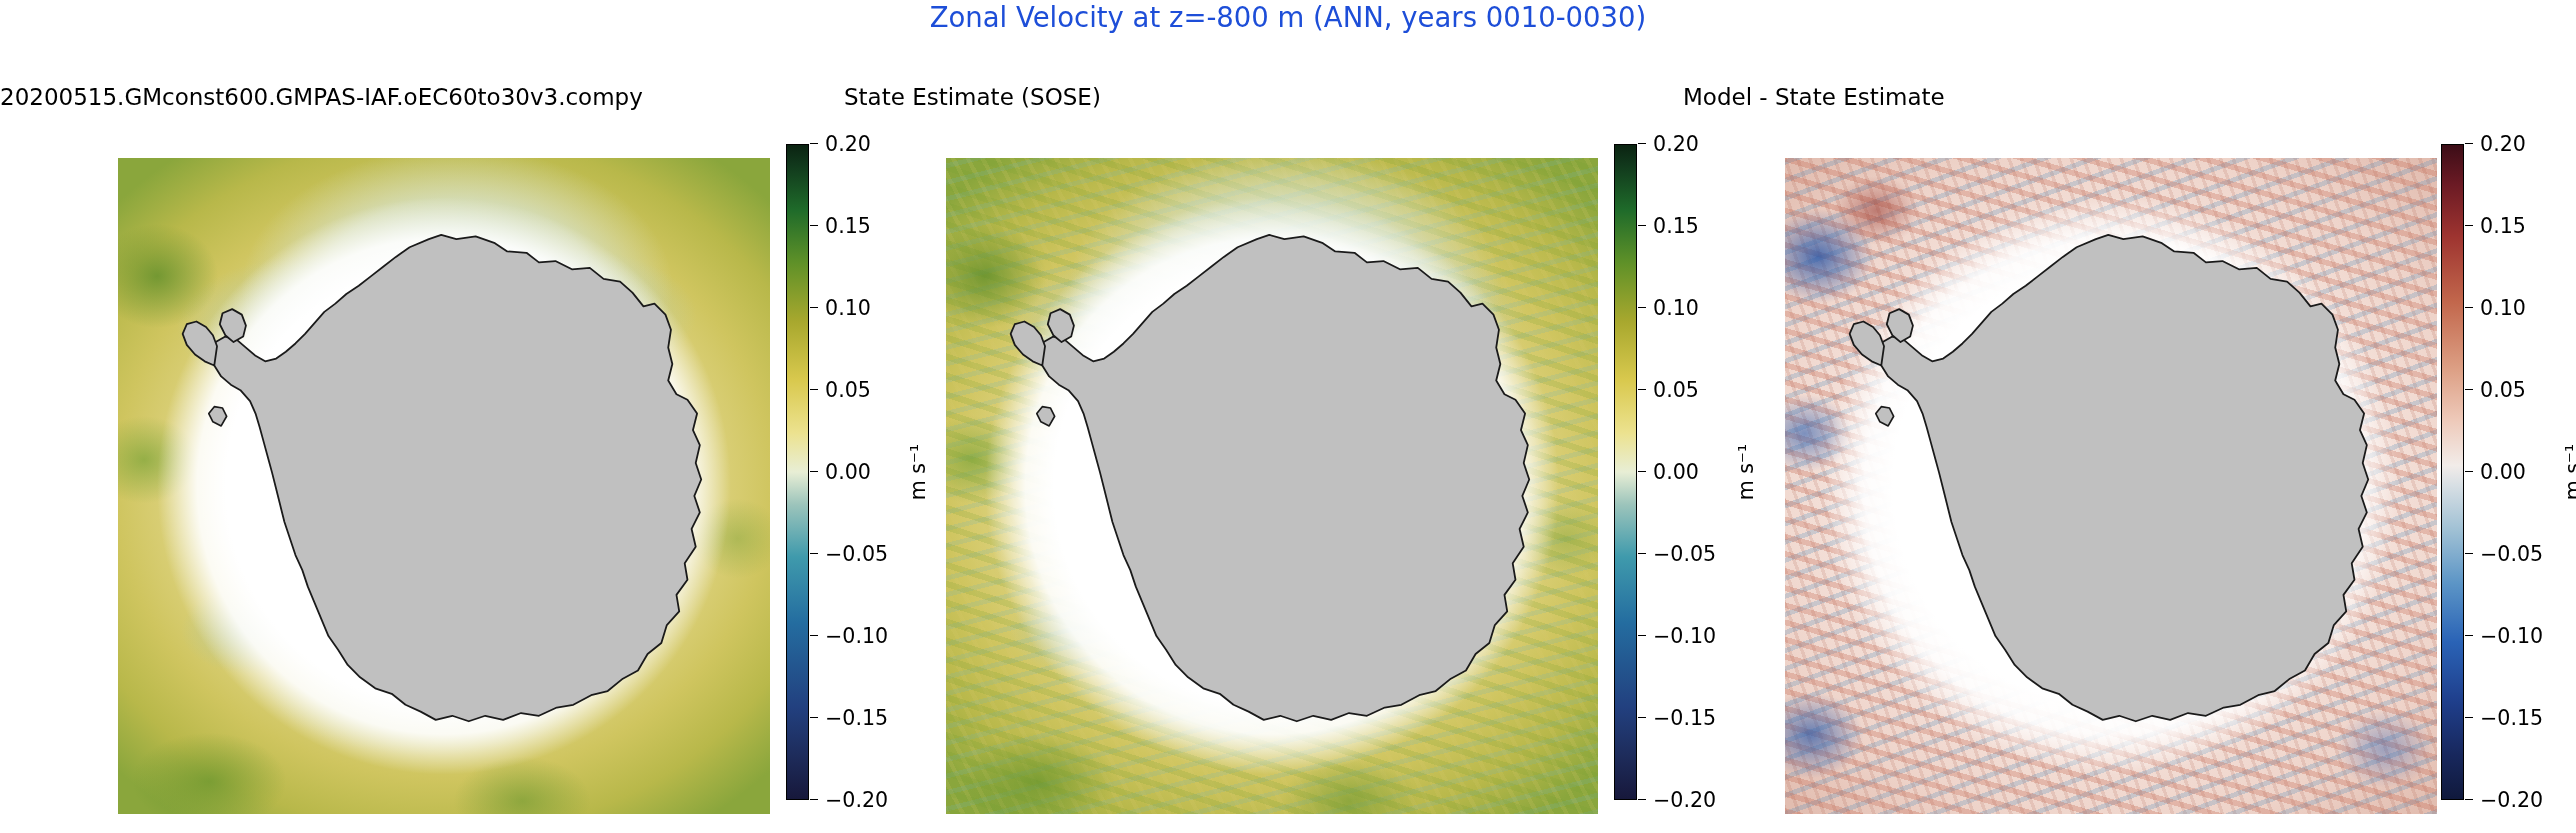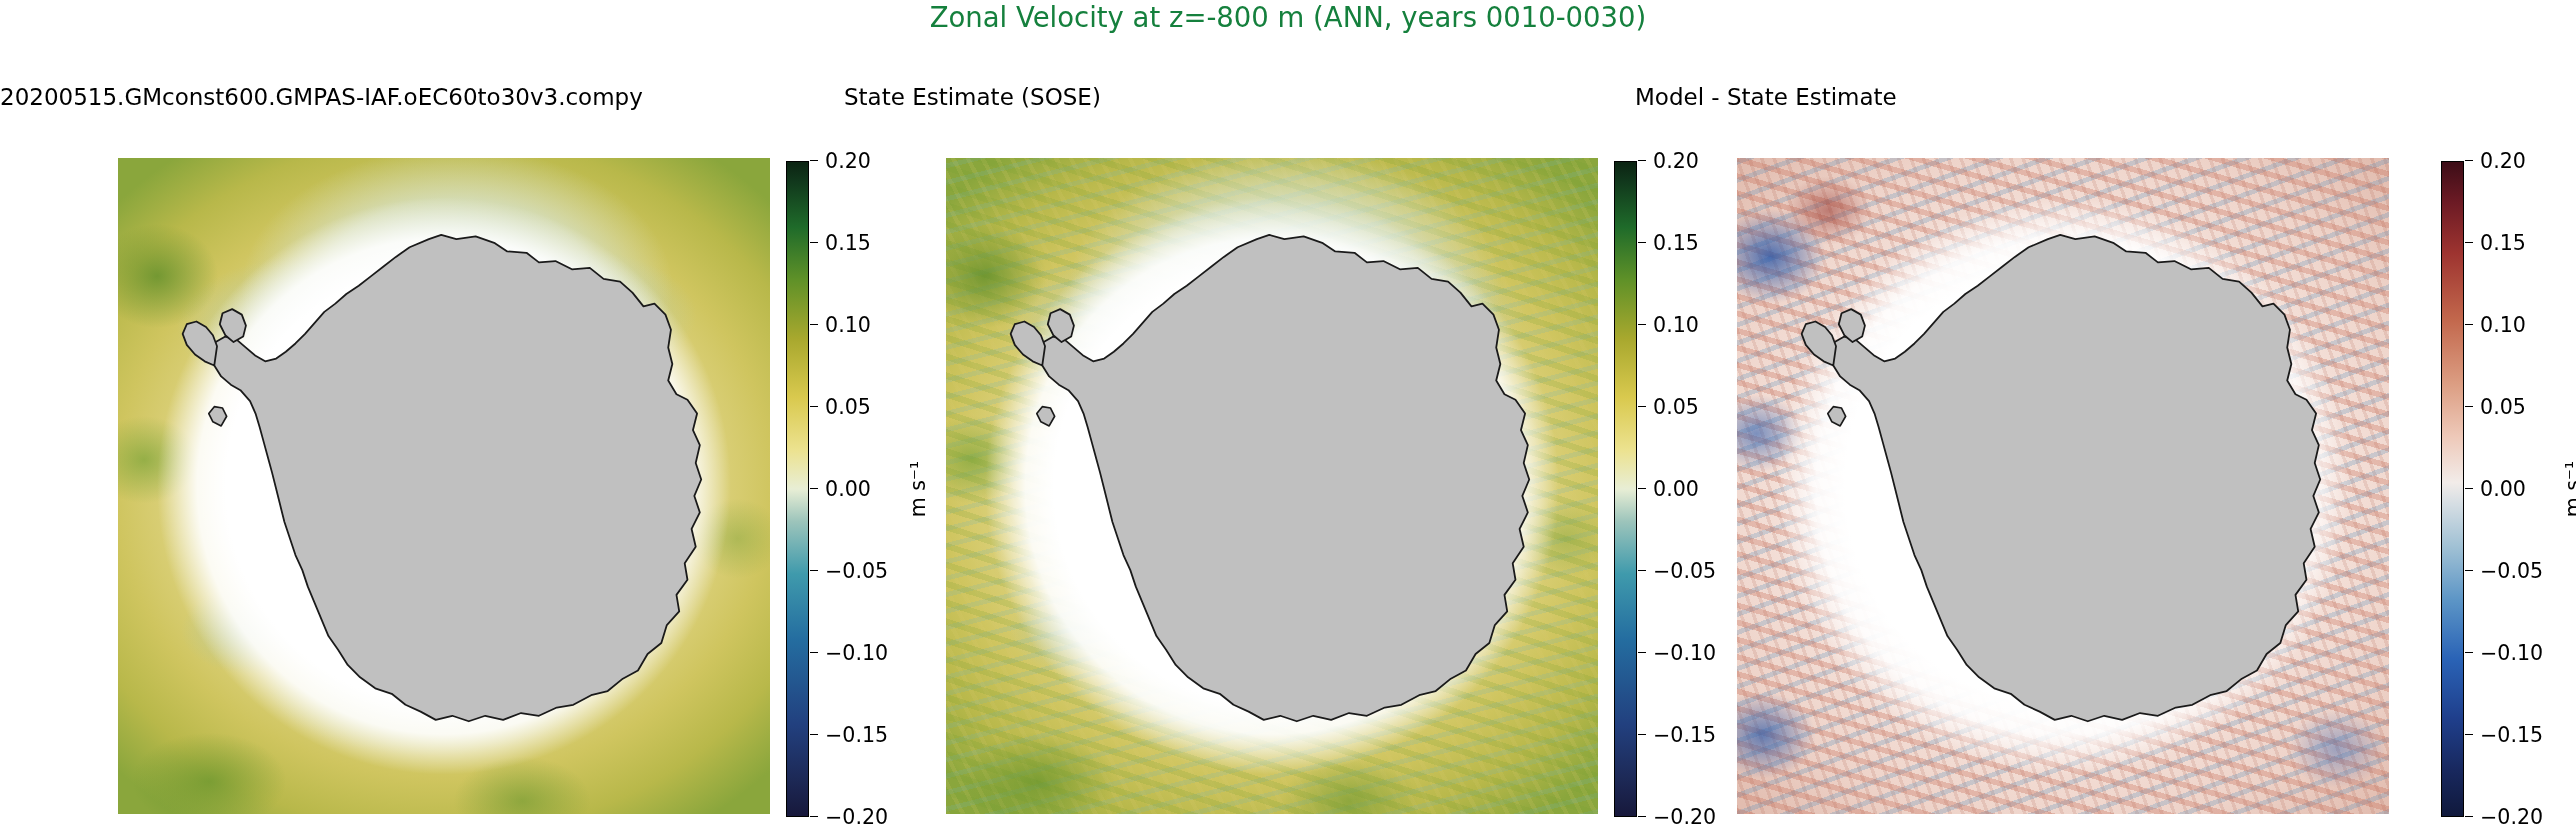--- a/index.html
+++ b/index.html
@@ -1,21 +1,21 @@
 <!DOCTYPE html>
 <html style="font-size:11px"><head>
 <meta charset="utf-8">
 <style>
   html,body{margin:0;padding:0;background:#ffffff;}
   body{width:2576px;height:833px;font-family:"DejaVu Sans","Liberation Sans",sans-serif;overflow:hidden;}
   .figure{position:relative;width:2576px;height:833px;background:#fff;}
 
   .suptitle{
     position:absolute;top:1.4px;left:0;width:2576px;text-align:center;
-    font-size:27.5px;color:#15803d;letter-spacing:0px;
+    font-size:27.5px;color:#1d4ed8;letter-spacing:0px;
   }
 
   .panel{position:absolute;top:158px;width:652px;height:656px;}
   .panel-title{
     position:absolute;top:-74px;left:-118px;width:888px;text-align:left;
     font-size:23px;color:#000;white-space:nowrap;
   }
   .panel.p2 .panel-title,.panel.p3 .panel-title{left:-102px;width:855px;}
 
   .map{
@@ -74,21 +74,21 @@
   
   .shelf{
     position:absolute;inset:0;
     background:radial-gradient(ellipse 44% 44% at 50% 50%, #ffffff 0%, #ffffff 76%, rgba(255,255,255,.9) 86%, rgba(255,255,255,0) 100%);
   }
 
   .continent{position:absolute;inset:0;}
   .continent svg{width:100%;height:100%;display:block;}
 
   
-  .cbar{position:absolute;top:161px;width:23px;height:656px;border:1.4px solid #000;box-sizing:border-box;}
+  .cbar{position:absolute;top:144px;width:23px;height:656px;border:1.4px solid #000;box-sizing:border-box;}
   .cbar-grad{position:absolute;inset:0;}
   .grad-delta{
     background:linear-gradient(to top,
       #17183b 0%, #1d2a58 6%, #22407f 14%, #246da0 27%, #3f9aac 37%,
       #9cc4bb 45%, #e8eed5 50%, #ece28f 56%, #d9c94e 64%,
       #a8a82e 73%, #5f9128 82%, #1f6b2a 90%, #11381c 97%, #0b2312 100%);
   }
   .grad-balance{
     background:linear-gradient(to top,
       #10193c 0%, #18285e 7%, #1f3f8c 15%, #2a63b6 24%, #5c95c6 33%,
@@ -247,21 +247,21 @@
           <div class="lbl">−0.15</div>
         </div>
       <div class="tick" style="top:100%">
           <div class="mark"></div>
           <div class="lbl">−0.20</div>
         </div>
     </div>
     <div class="cbar-unit">m s⁻¹</div>
   </div>
 
-  <div class="panel p3" style="left:1737px;">
+  <div class="panel p3" style="left:1785px;">
     <div class="panel-title">Model - State Estimate</div>
     <div class="map">
       <div class="field f-bal-base"></div>
       <div class="field f-bal-eddy"></div>
       <div class="field f-bal-strong"></div>
       <div class="shelf"></div>
       <div class="continent">
         <svg viewBox="0 0 948 955" preserveAspectRatio="none" aria-hidden="true">
           <path d="M452 118 L470 112 L492 118 L520 114 L548 124 L566 136 L594 138 L612 152 L636 150
                    L660 162 L686 160 L706 176 L730 180 L748 196 L764 216 L780 212 L796 228 L804 250

